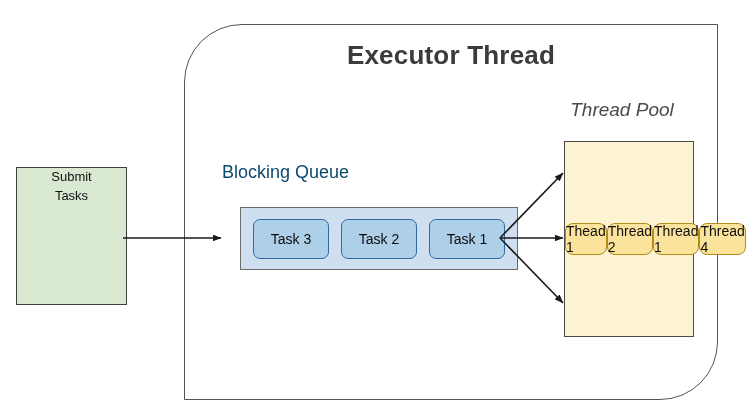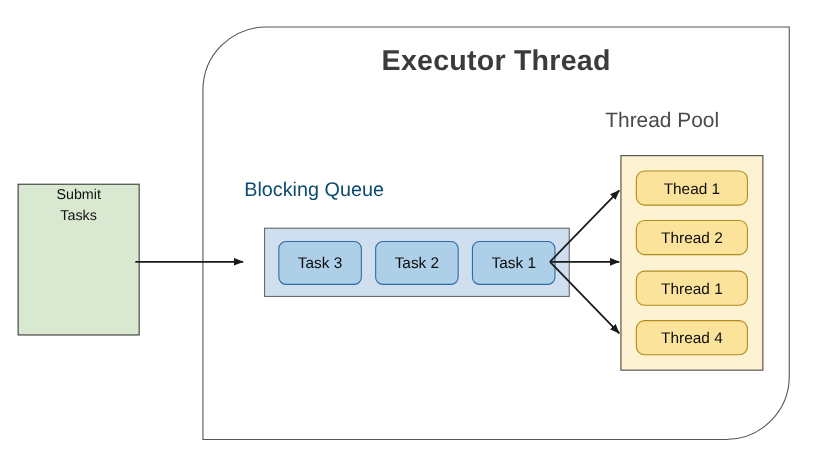--- a/index.html
+++ b/index.html
@@ -99,38 +99,39 @@
     align-items: center;
     justify-content: center;
     font-size: 14px;
     color: #0d0d0d;
     box-sizing: border-box;
   }
 
   
   #thread-pool-title {
     position: absolute;
-    left: 517px;
+    left: 537px;
     top: 99px;
     width: 170px;
     text-align: center;
     font-size: 19px;
     color: #4a4a4a;
+    font-style: italic;
   }
   #thread-pool-box {
     position: absolute;
     left: 564px;
     top: 141px;
     width: 130px;
     height: 196px;
     background: #fdf3d2;
     border: 1.5px solid #4a4a4a;
     box-sizing: border-box;
     display: flex;
-    flex-direction: column;
+    flex-direction: row;
     align-items: center;
     justify-content: space-evenly;
   }
   .thread-box {
     width: 102px;
     height: 32px;
     background: #fce39c;
     border: 1.2px solid #b08c1a;
     border-radius: 8px;
     display: flex;

